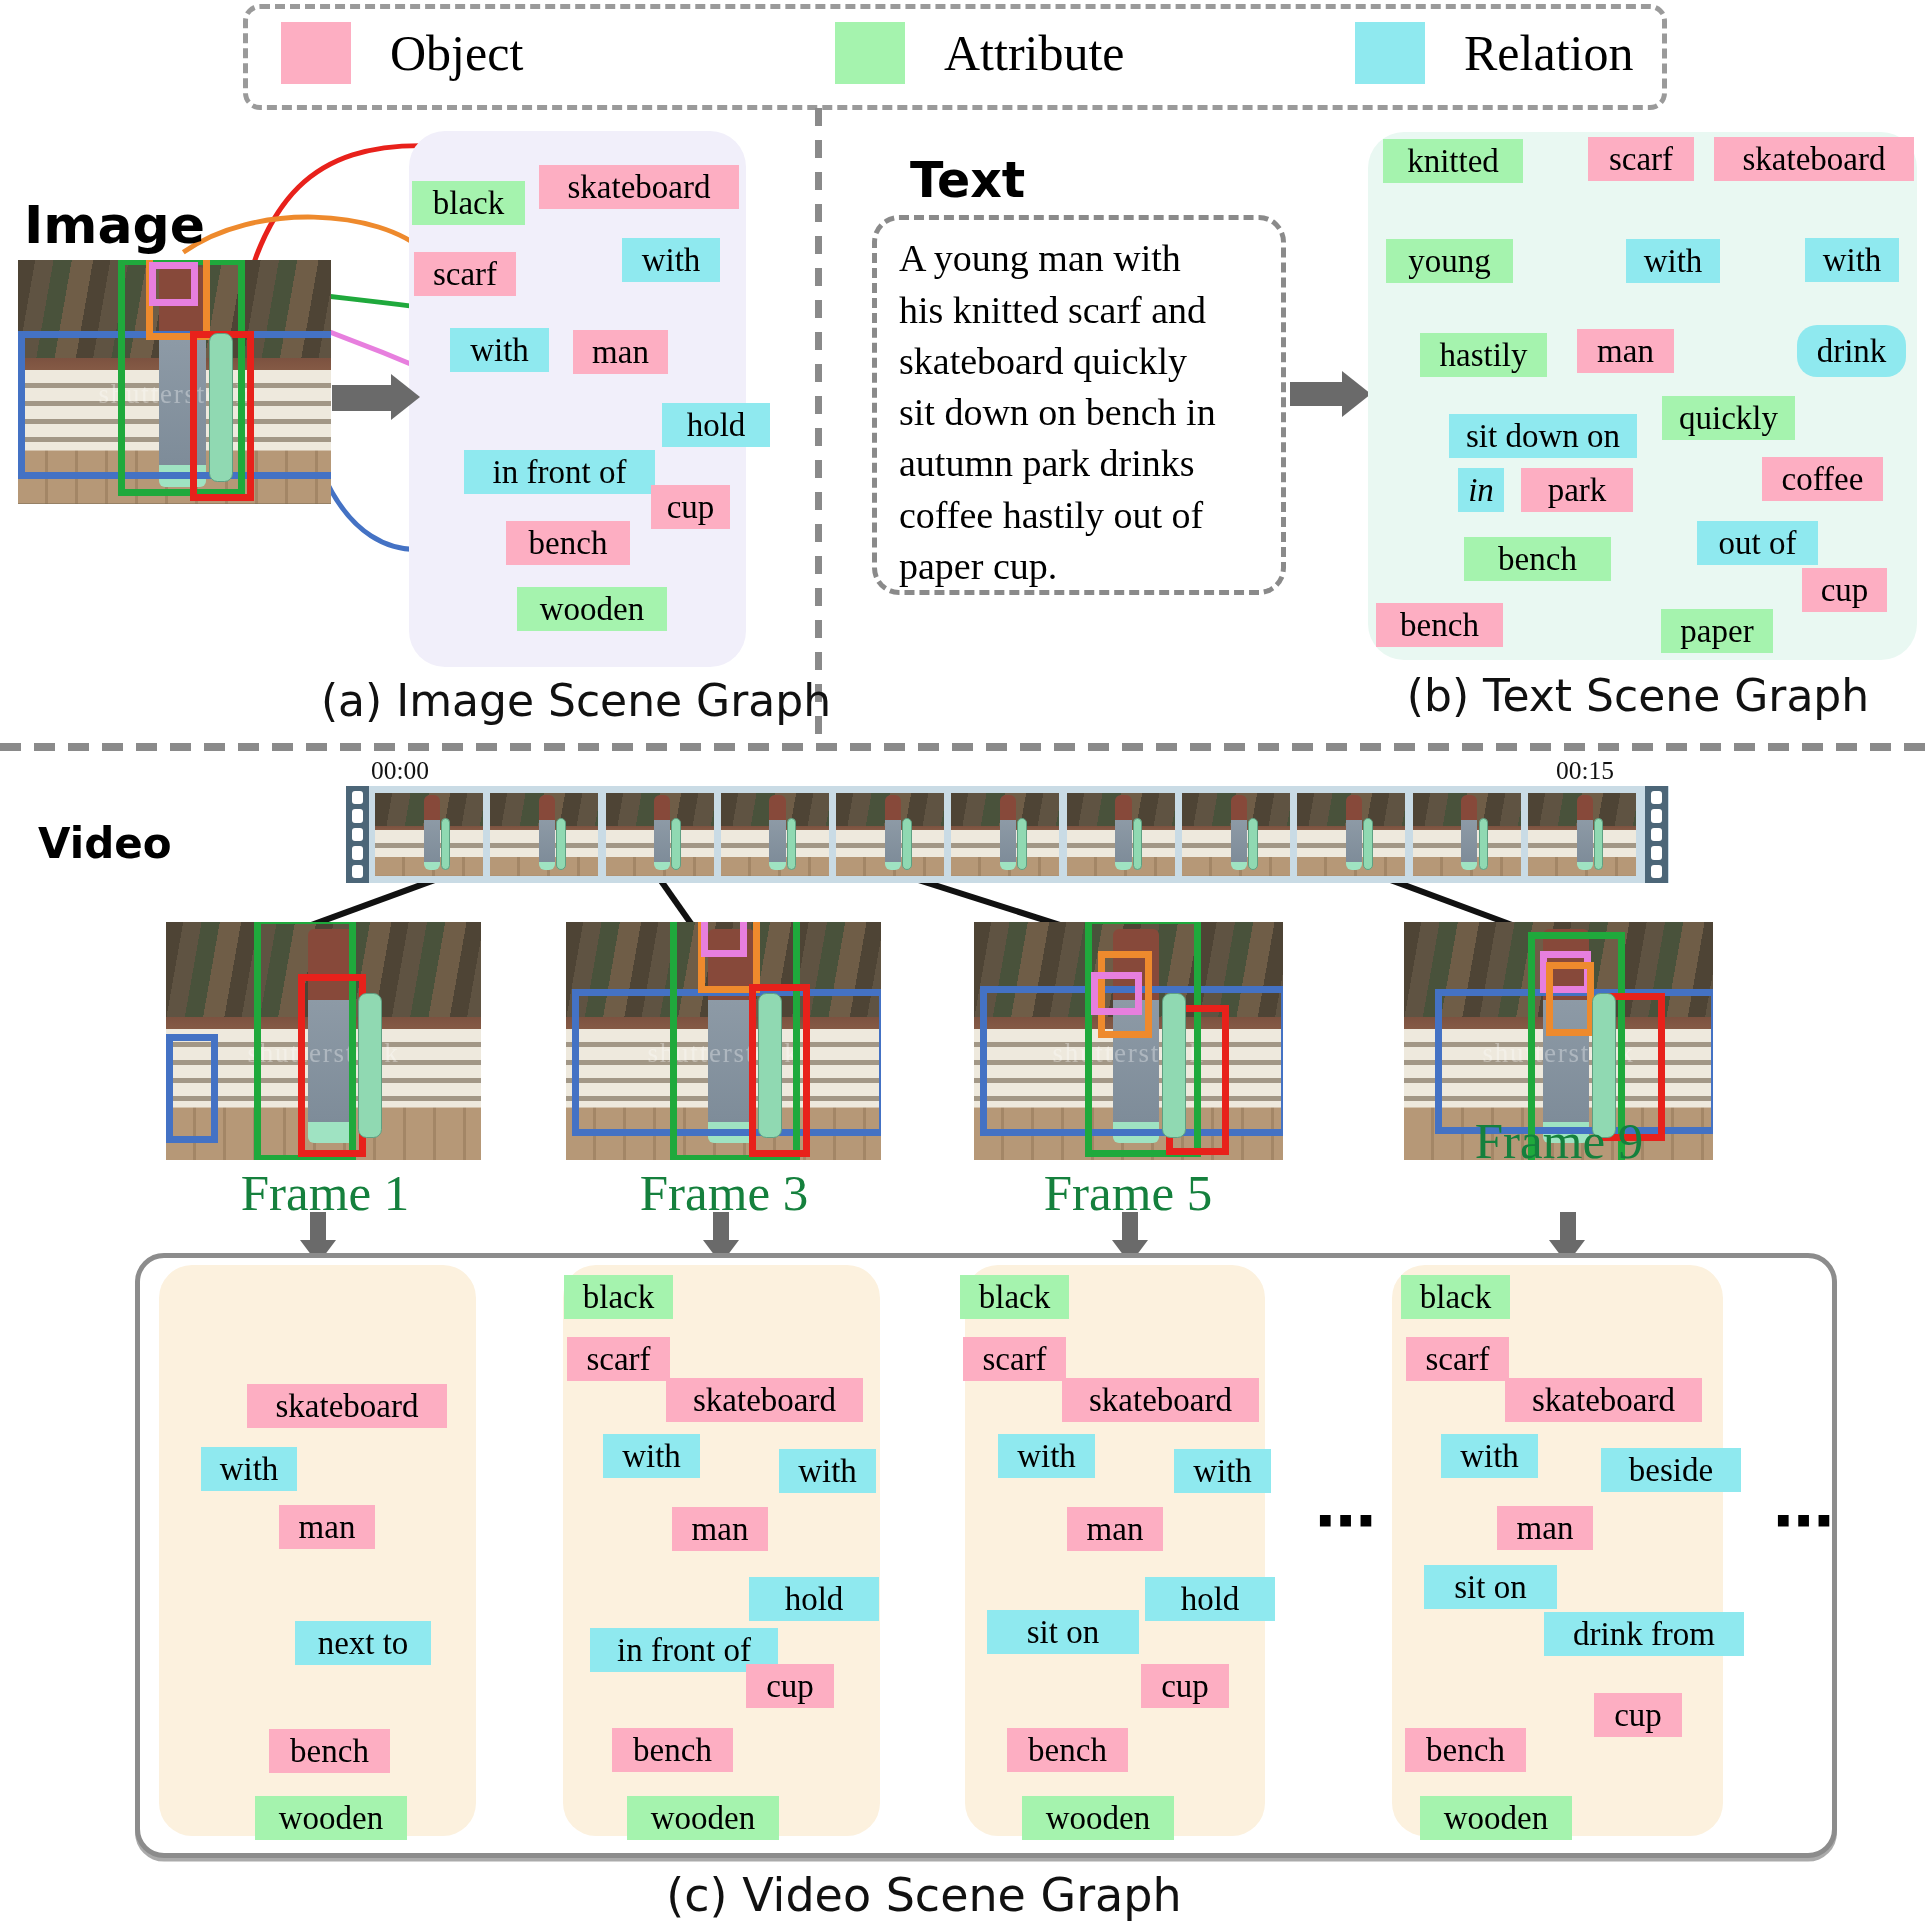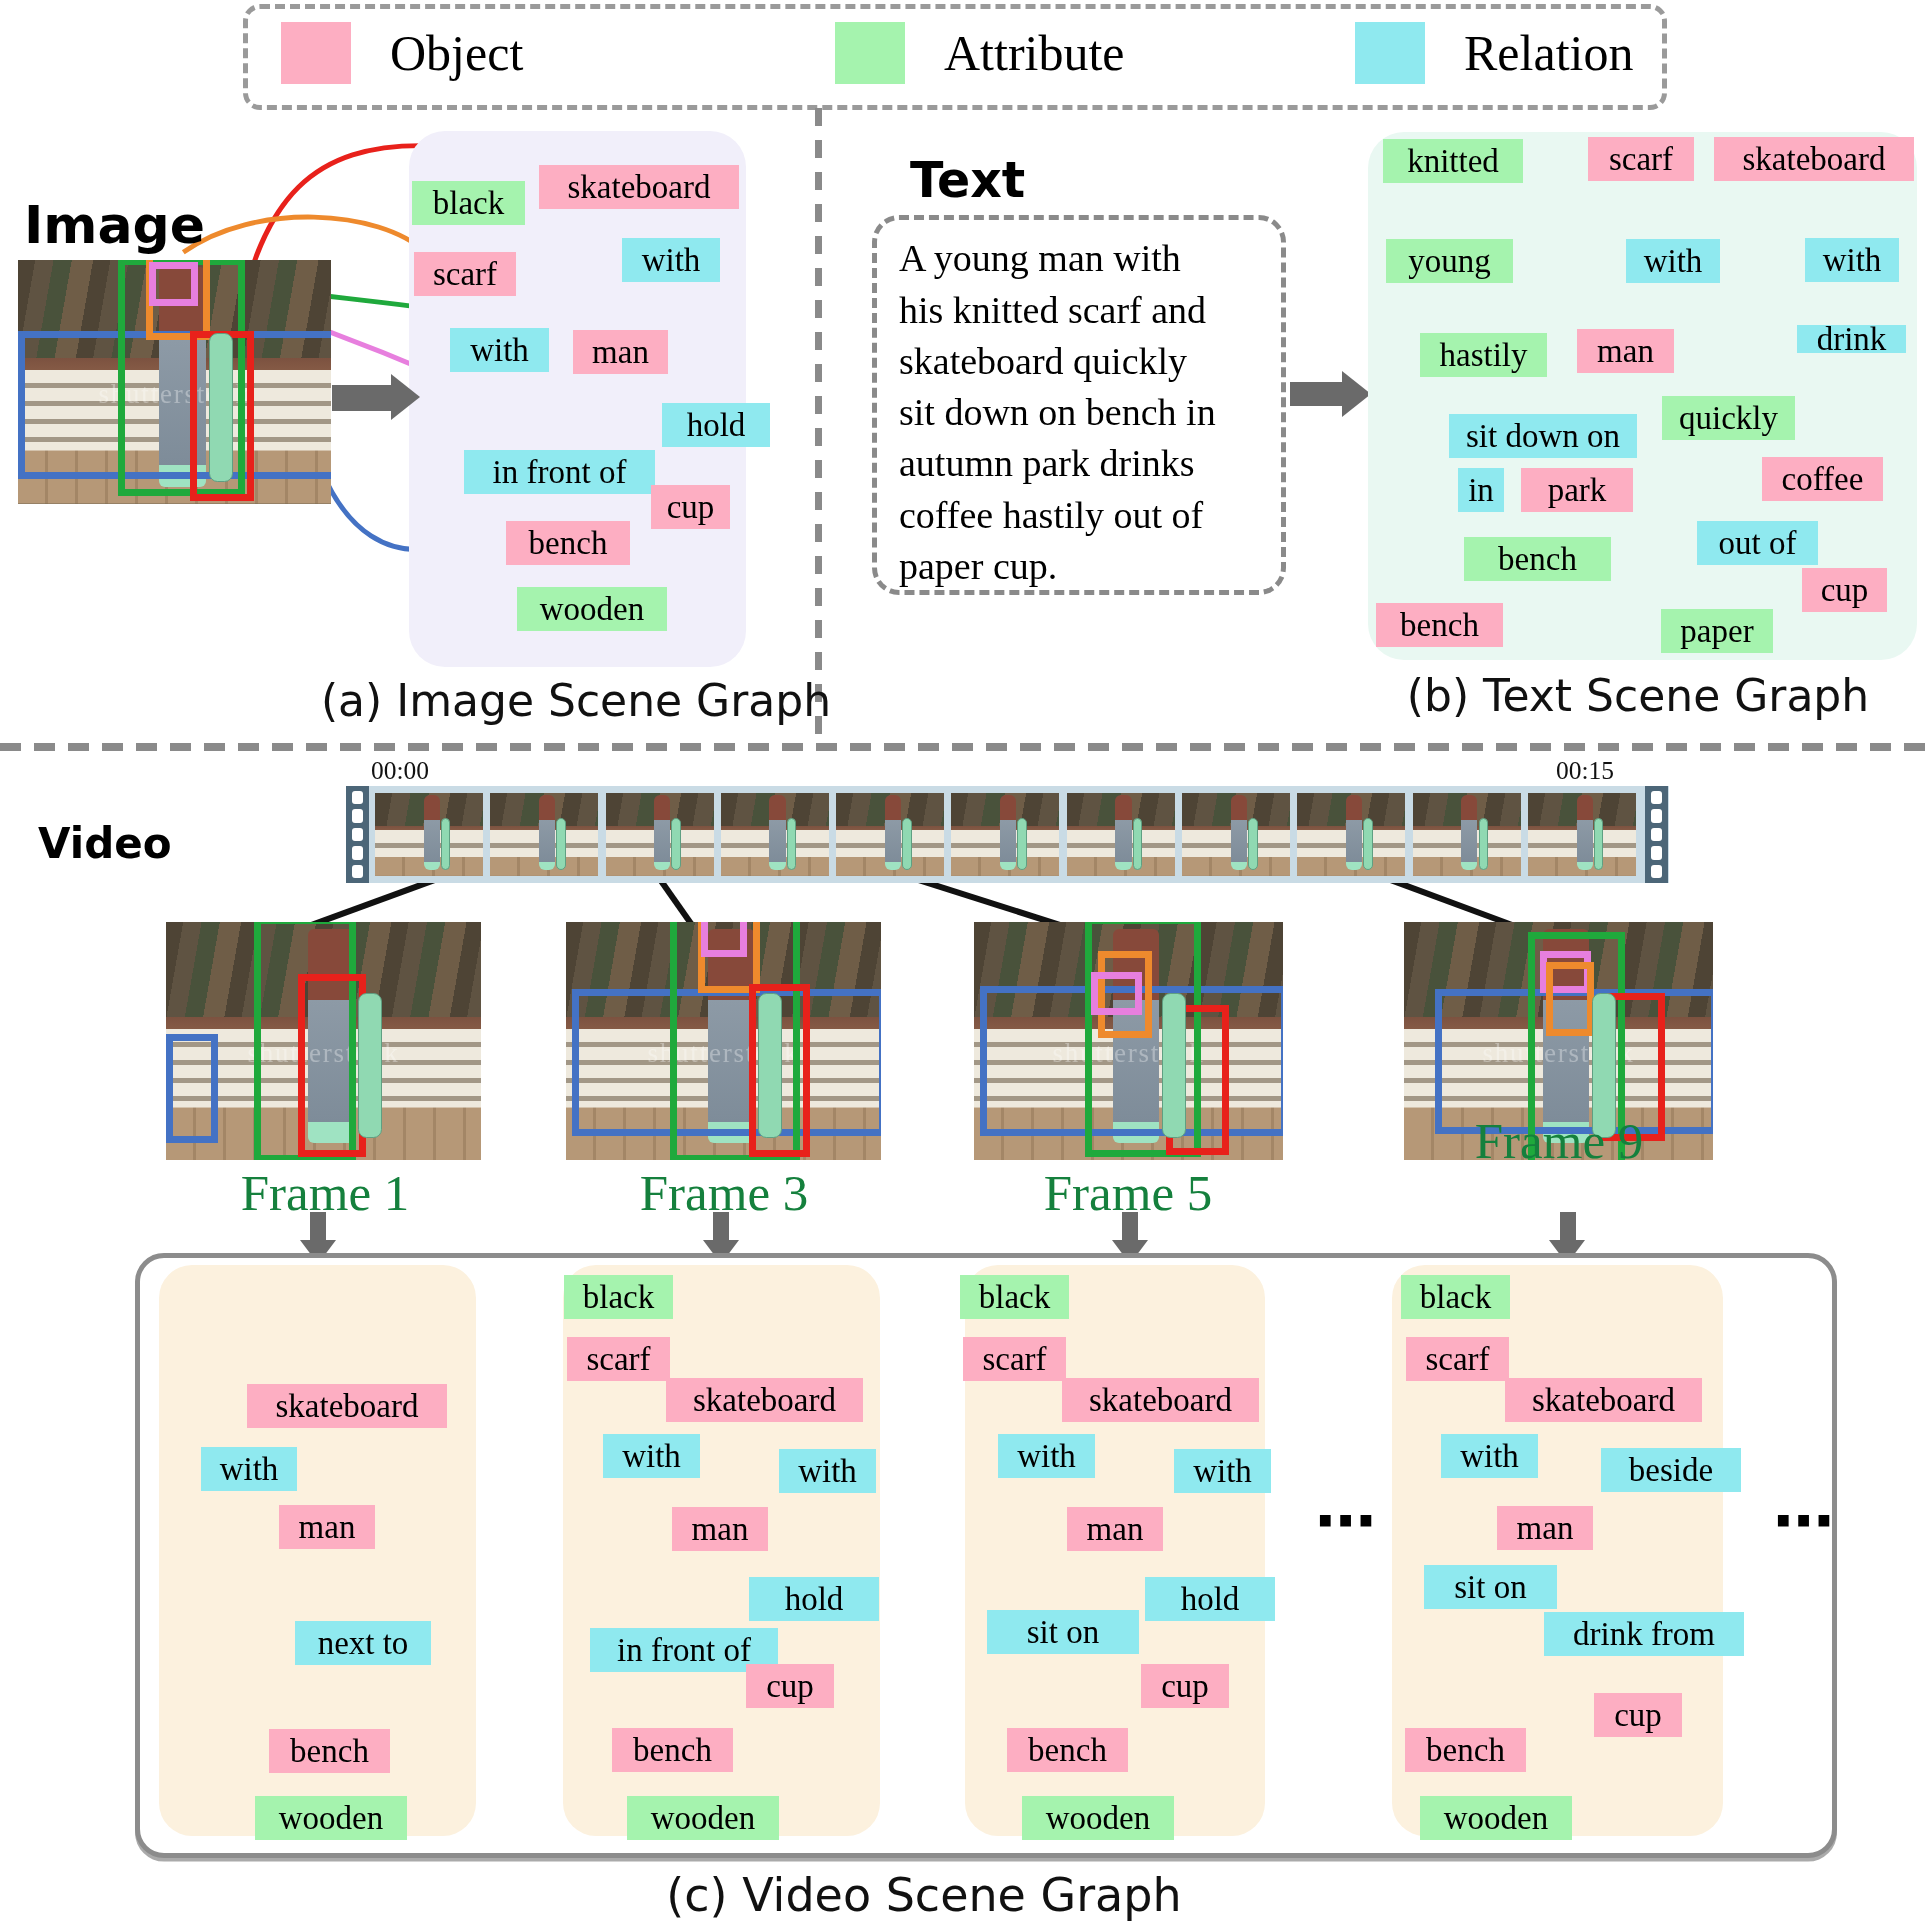--- a/index.html
+++ b/index.html
@@ -332,24 +332,24 @@
       <div class="node object" style="left: 506px; top: 521px; width: 124px; height: 44px;">bench</div>
       <div class="node attribute" style="left: 517px; top: 587px; width: 150px; height: 44px;">wooden</div>
       <div class="node attribute" style="left: 1383px; top: 139px; width: 140px; height: 44px;">knitted</div>
       <div class="node object" style="left: 1588px; top: 137px; width: 106px; height: 44px;">scarf</div>
       <div class="node object" style="left: 1714px; top: 137px; width: 200px; height: 44px;">skateboard</div>
       <div class="node attribute" style="left: 1386px; top: 239px; width: 127px; height: 44px;">young</div>
       <div class="node relation" style="left: 1594px; top: 239px; width: 94px; height: 44px;">with</div>
       <div class="node relation" style="left: 1773px; top: 238px; width: 94px; height: 44px;">with</div>
       <div class="node attribute" style="left: 1420px; top: 333px; width: 127px; height: 44px;">hastily</div>
       <div class="node object" style="left: 1577px; top: 329px; width: 97px; height: 44px;">man</div>
-      <div class="node relation" style="left: 1765px; top: 325px; width: 109px; height: 28px;">drink</div>
+      <div class="node relation" style="left: 1765px; top: 325px; width: 109px; height: 52px; border-radius: 20px;">drink</div>
       <div class="node relation" style="left: 1417px; top: 414px; width: 188px; height: 44px;">sit down on</div>
       <div class="node attribute" style="left: 1662px; top: 396px; width: 133px; height: 44px;">quickly</div>
-      <div class="node relation" style="left: 1426px; top: 468px; width: 46px; height: 44px;">in</div>
+      <div class="node relation" style="left: 1426px; top: 468px; width: 46px; height: 44px; font-style: italic;">in</div>
       <div class="node object" style="left: 1521px; top: 468px; width: 112px; height: 44px;">park</div>
       <div class="node object" style="left: 1762px; top: 457px; width: 121px; height: 44px;">coffee</div>
       <div class="node attribute" style="left: 1464px; top: 537px; width: 147px; height: 44px;">bench</div>
       <div class="node relation" style="left: 1665px; top: 521px; width: 121px; height: 44px;">out of</div>
       <div class="node object" style="left: 1376px; top: 603px; width: 127px; height: 44px;">bench</div>
       <div class="node object" style="left: 1802px; top: 568px; width: 85px; height: 44px;">cup</div>
       <div class="node attribute" style="left: 1661px; top: 609px; width: 112px; height: 44px;">paper</div>
       <div class="node object" style="left: 247px; top: 1384px; width: 200px; height: 44px;">skateboard</div>
       <div class="node relation" style="left: 169px; top: 1447px; width: 96px; height: 44px;">with</div>
       <div class="node object" style="left: 279px; top: 1505px; width: 96px; height: 44px;">man</div>

